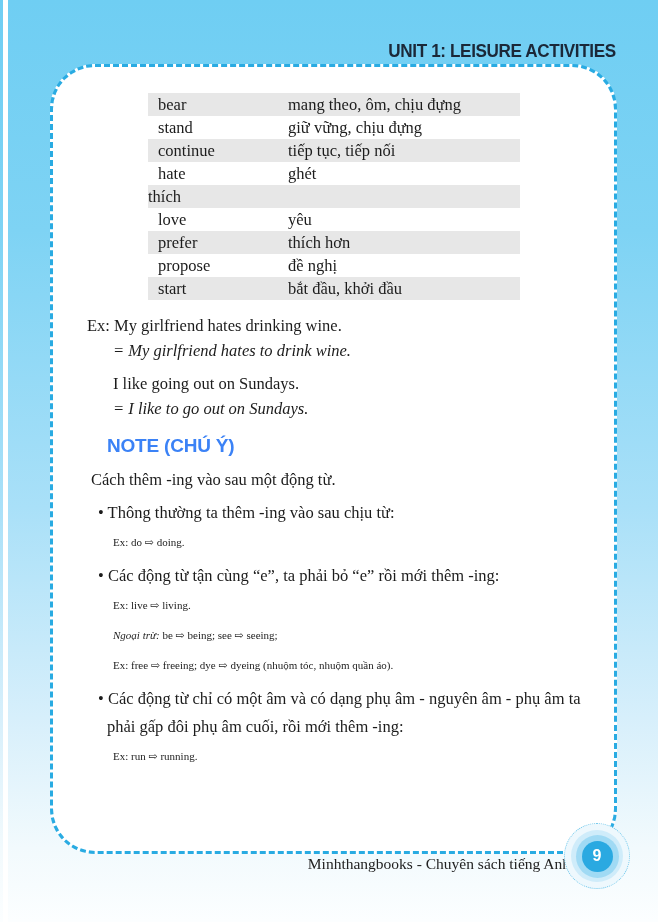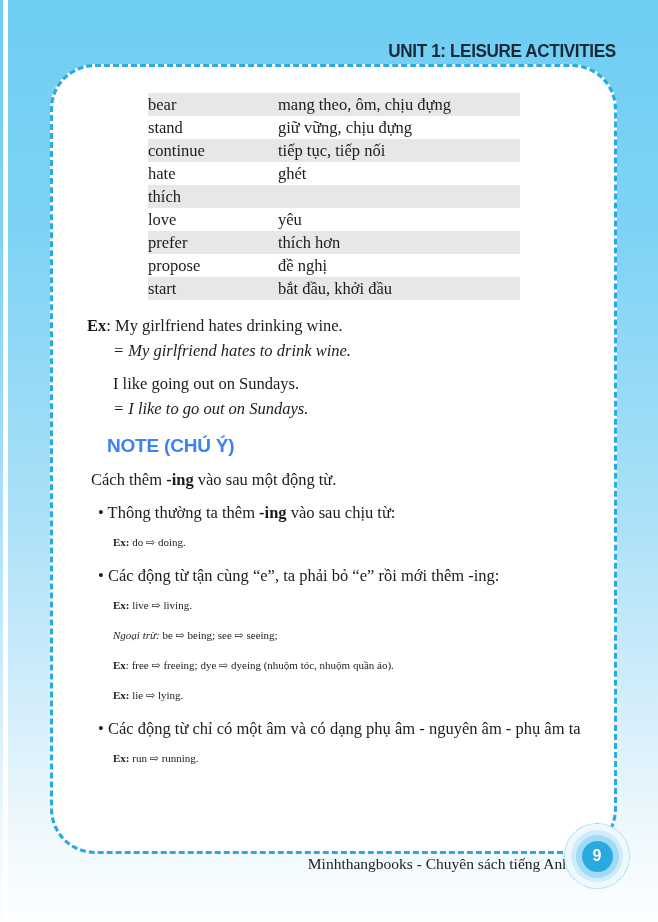--- a/index.html
+++ b/index.html
@@ -20,28 +20,28 @@
   .card{
     position:absolute;left:50px;top:64px;width:561px;height:784px;
     background:#ffffff;border:3px dashed #29abe2;border-radius:45px;
     box-sizing:content-box;
   }
   .card-inner{position:relative;width:100%;height:100%;overflow:hidden;border-radius:42px;}
   
   .vocab-table{margin:26px 0 0 95px;width:372px;font-size:16.5px;}
   .vrow{display:flex;height:23px;line-height:23px;}
   .vrow.alt{background:#e7e7e7;}
-  .vword{width:130px;}
+  .vword{width:130px;padding-left:10px;}
   .vmeaning{flex:1;}
   
   .ex-block{margin:13px 0 0 34px;font-size:16.5px;line-height:25px;}
   .ex-indent{margin-left:26px;}
   .ex-gap{margin-top:8px;}
   .it{font-style:italic;}
-  .bd{font-weight:bold;}
+  .bd{font-weight:normal;}
   
   .note-heading{
     margin:14px 0 0 54px;
     font-family:"Liberation Sans","DejaVu Sans",sans-serif;
     font-weight:bold;font-size:19px;color:#3b82f6;letter-spacing:-0.2px;
   }
   .para{margin:8px 0 0 45px;font-size:16.5px;line-height:25px;white-space:nowrap;}
   .para.first{margin-top:10px;margin-left:38px;}
   .exline{margin:5px 0 0 60px;font-size:11px;line-height:25px;white-space:nowrap;}
   .wrapline{margin:3px 0 0 54px;font-size:16.5px;line-height:25px;white-space:nowrap;}
@@ -124,23 +124,23 @@
     <div class="para first"><span>Cách thêm </span><span class="bd">-ing</span><span> vào sau một động từ.</span></div>
 
     <div class="para"><span>• Thông thường ta thêm </span><span class="bd">-ing</span><span> vào sau chịu từ:</span></div>
     <div class="exline"><span class="bd">Ex:</span><span> do ⇨ doing.</span></div>
 
     <div class="para">• Các động từ tận cùng “e”, ta phải bỏ “e” rồi mới thêm -ing:</div>
     <div class="exline"><span class="bd">Ex:</span><span> live ⇨ living.</span></div>
     <div class="exline"><span class="it">Ngoại trừ:</span><span> be ⇨ being; see ⇨ seeing;</span></div>
     <div class="exline"><span class="bd">Ex</span><span>: free ⇨ freeing; dye ⇨ dyeing (nhuộm tóc, nhuộm quần áo).</span></div>
 
-    <div class="exline"><span class="bd">Ex:</span><span> lie ⇨ lying.</span></div>
 
     <div class="para">• Các động từ chỉ có một âm và có dạng phụ âm - nguyên âm - phụ âm ta</div>
+    <div class="wrapline">phải gấp đôi phụ âm cuối, rồi mới thêm -ing:</div>
     <div class="exline"><span class="bd">Ex:</span><span> run ⇨ running.</span></div>
 
   </div>
 </div>
 
 <div class="footer-credit">Minhthangbooks - Chuyên sách tiếng Anh</div>
 
 <div class="badge">
   <div class="badge-ring1">
     <div class="badge-ring2">

